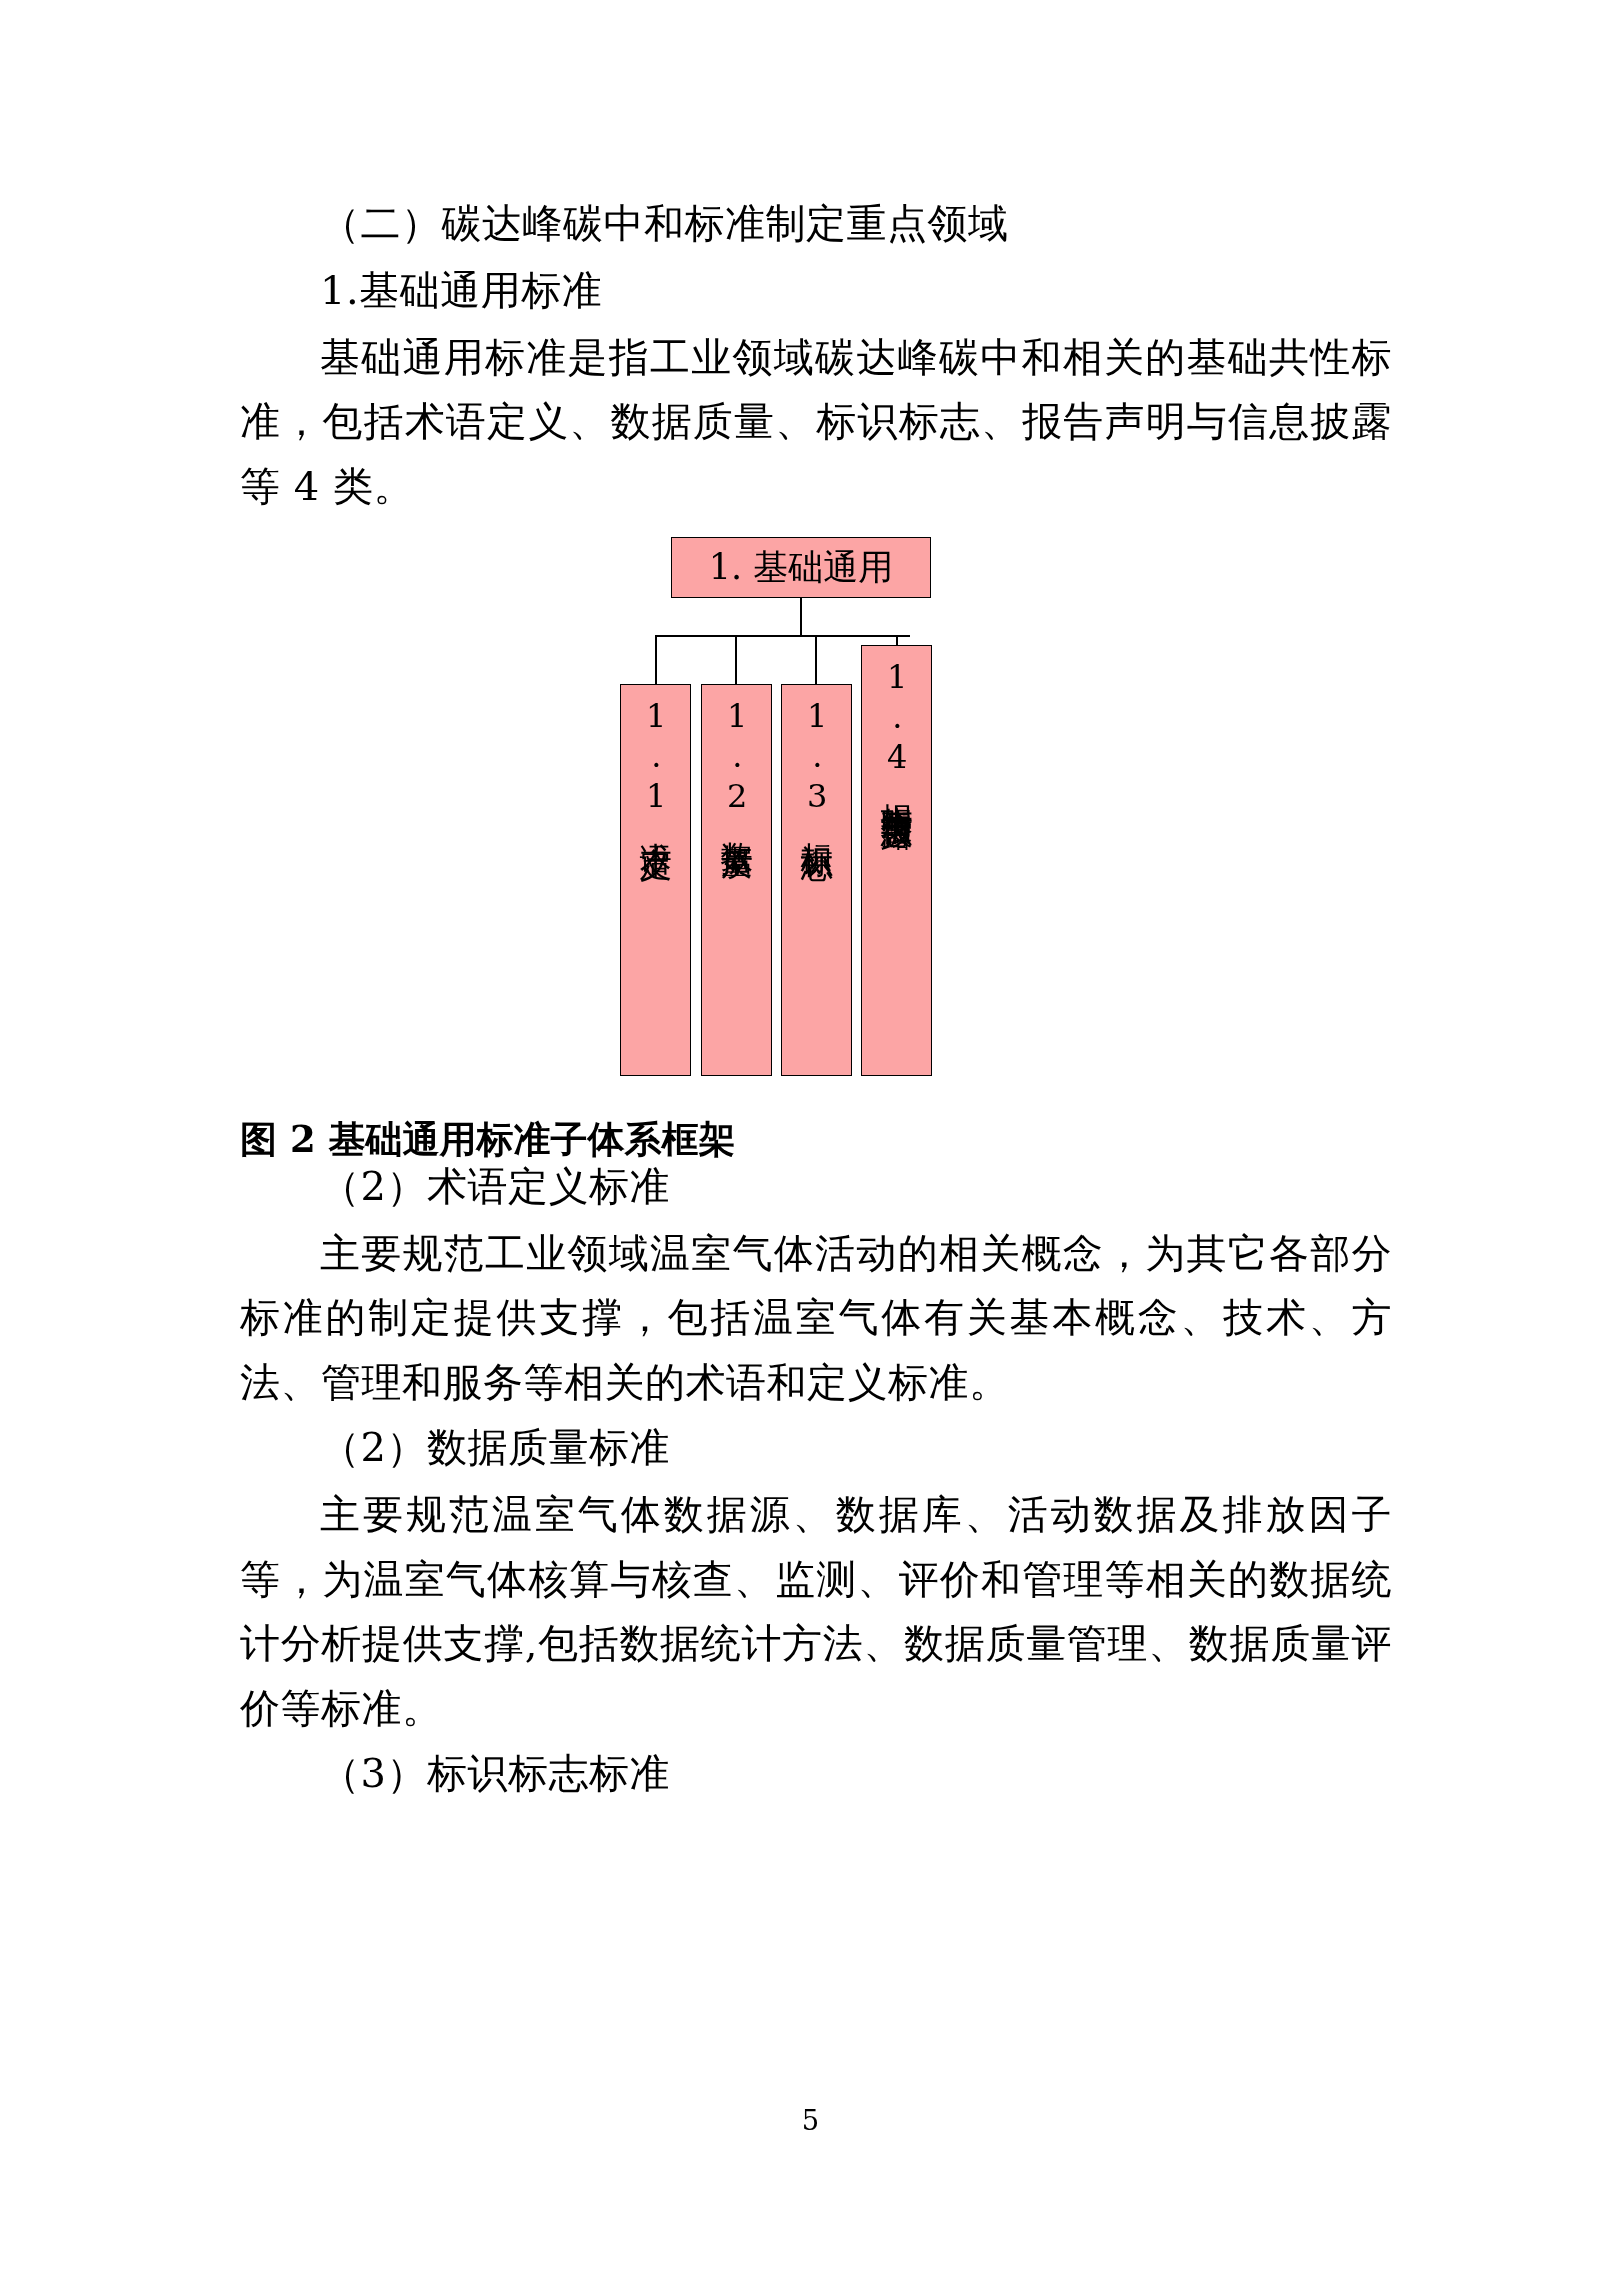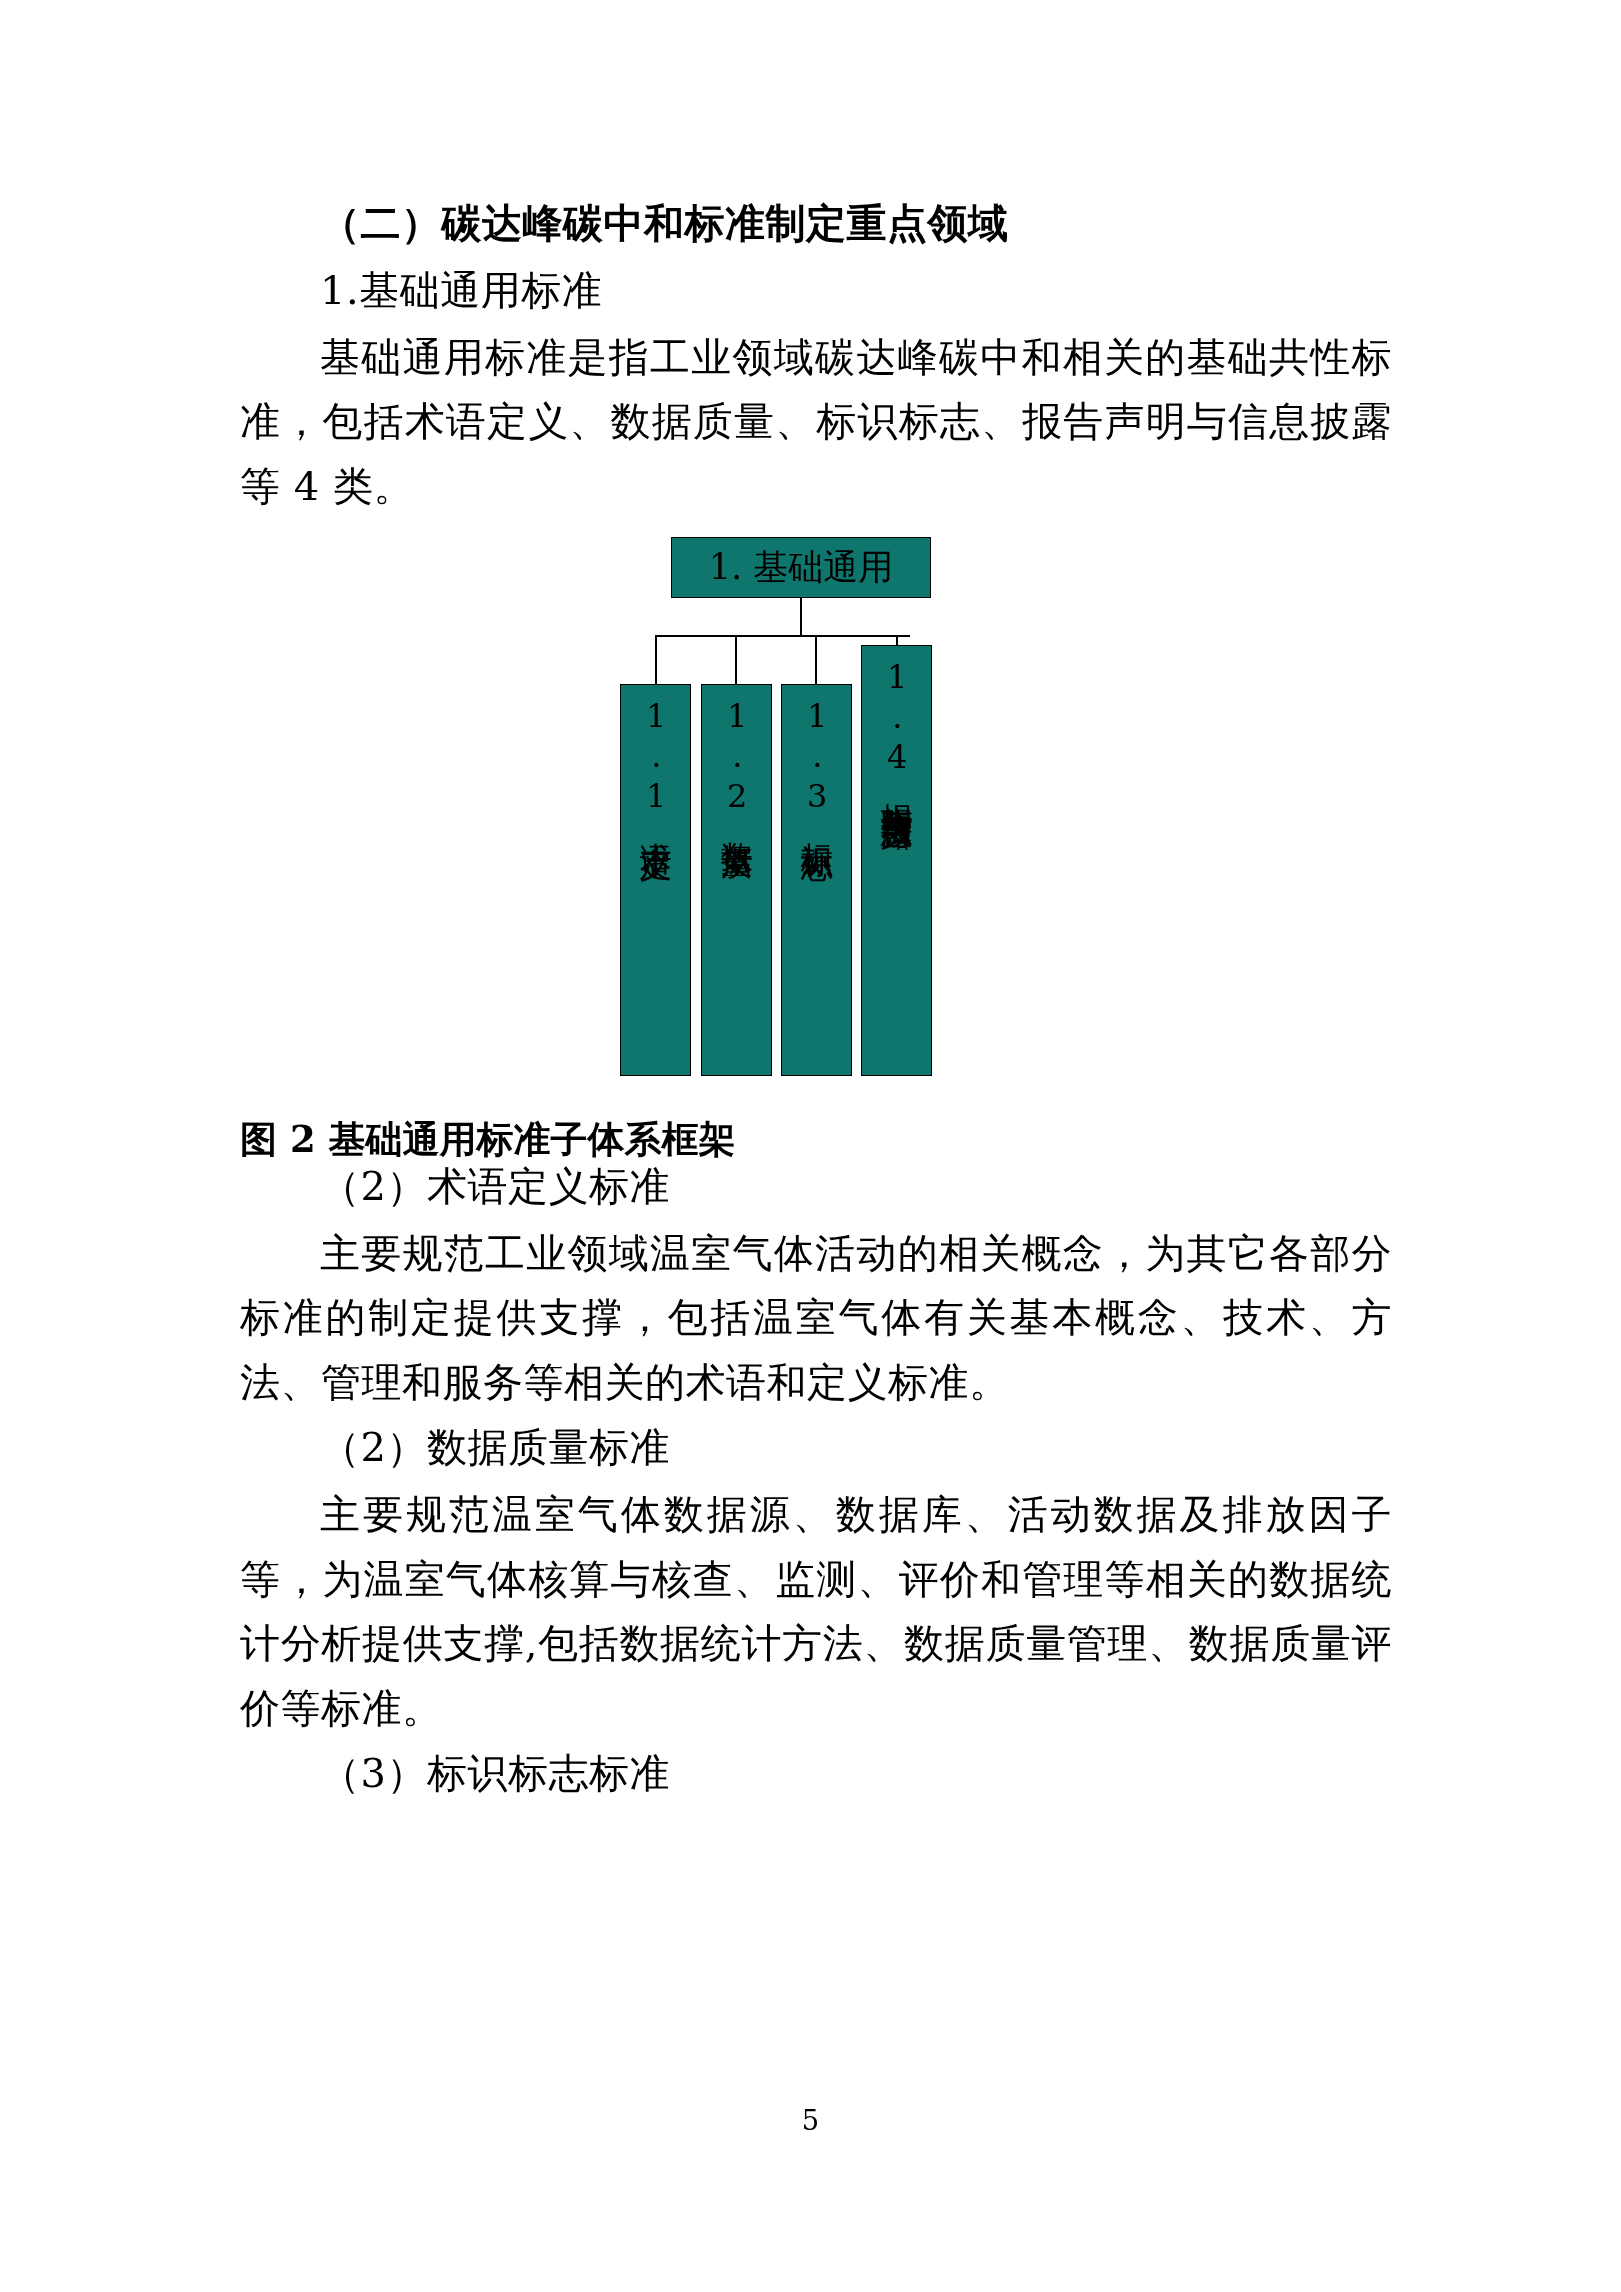--- a/index.html
+++ b/index.html
@@ -32,21 +32,21 @@
   p {
     margin: 0;
     font-size: 40px;
     line-height: 1.62;
     letter-spacing: 0.5px;
     text-align: justify;
     font-family: "DejaVu Serif", "Liberation Serif", serif;
   }
   .heading {
     text-indent: 2em;
-    font-weight: bold;
+    font-weight: normal;
     margin-bottom: 2px;
   }
   .subheading {
     text-indent: 2em;
     margin-bottom: 2px;
   }
   .para {
     text-indent: 2em;
   }
 
@@ -59,21 +59,21 @@
   }
   .fig-inner {
     position: absolute;
     left: 0; top: 0;
     width: 1152px;
     height: 588px;
   }
   .box {
     position: absolute;
     border: 1.6px solid #000;
-    background: #0f766e;
+    background: #fca5a5;
     box-sizing: border-box;
   }
   .root-box {
     left: 431px;
     top: 9.8px;
     width: 260px;
     height: 61px;
     display: flex;
     align-items: center;
     justify-content: center;

